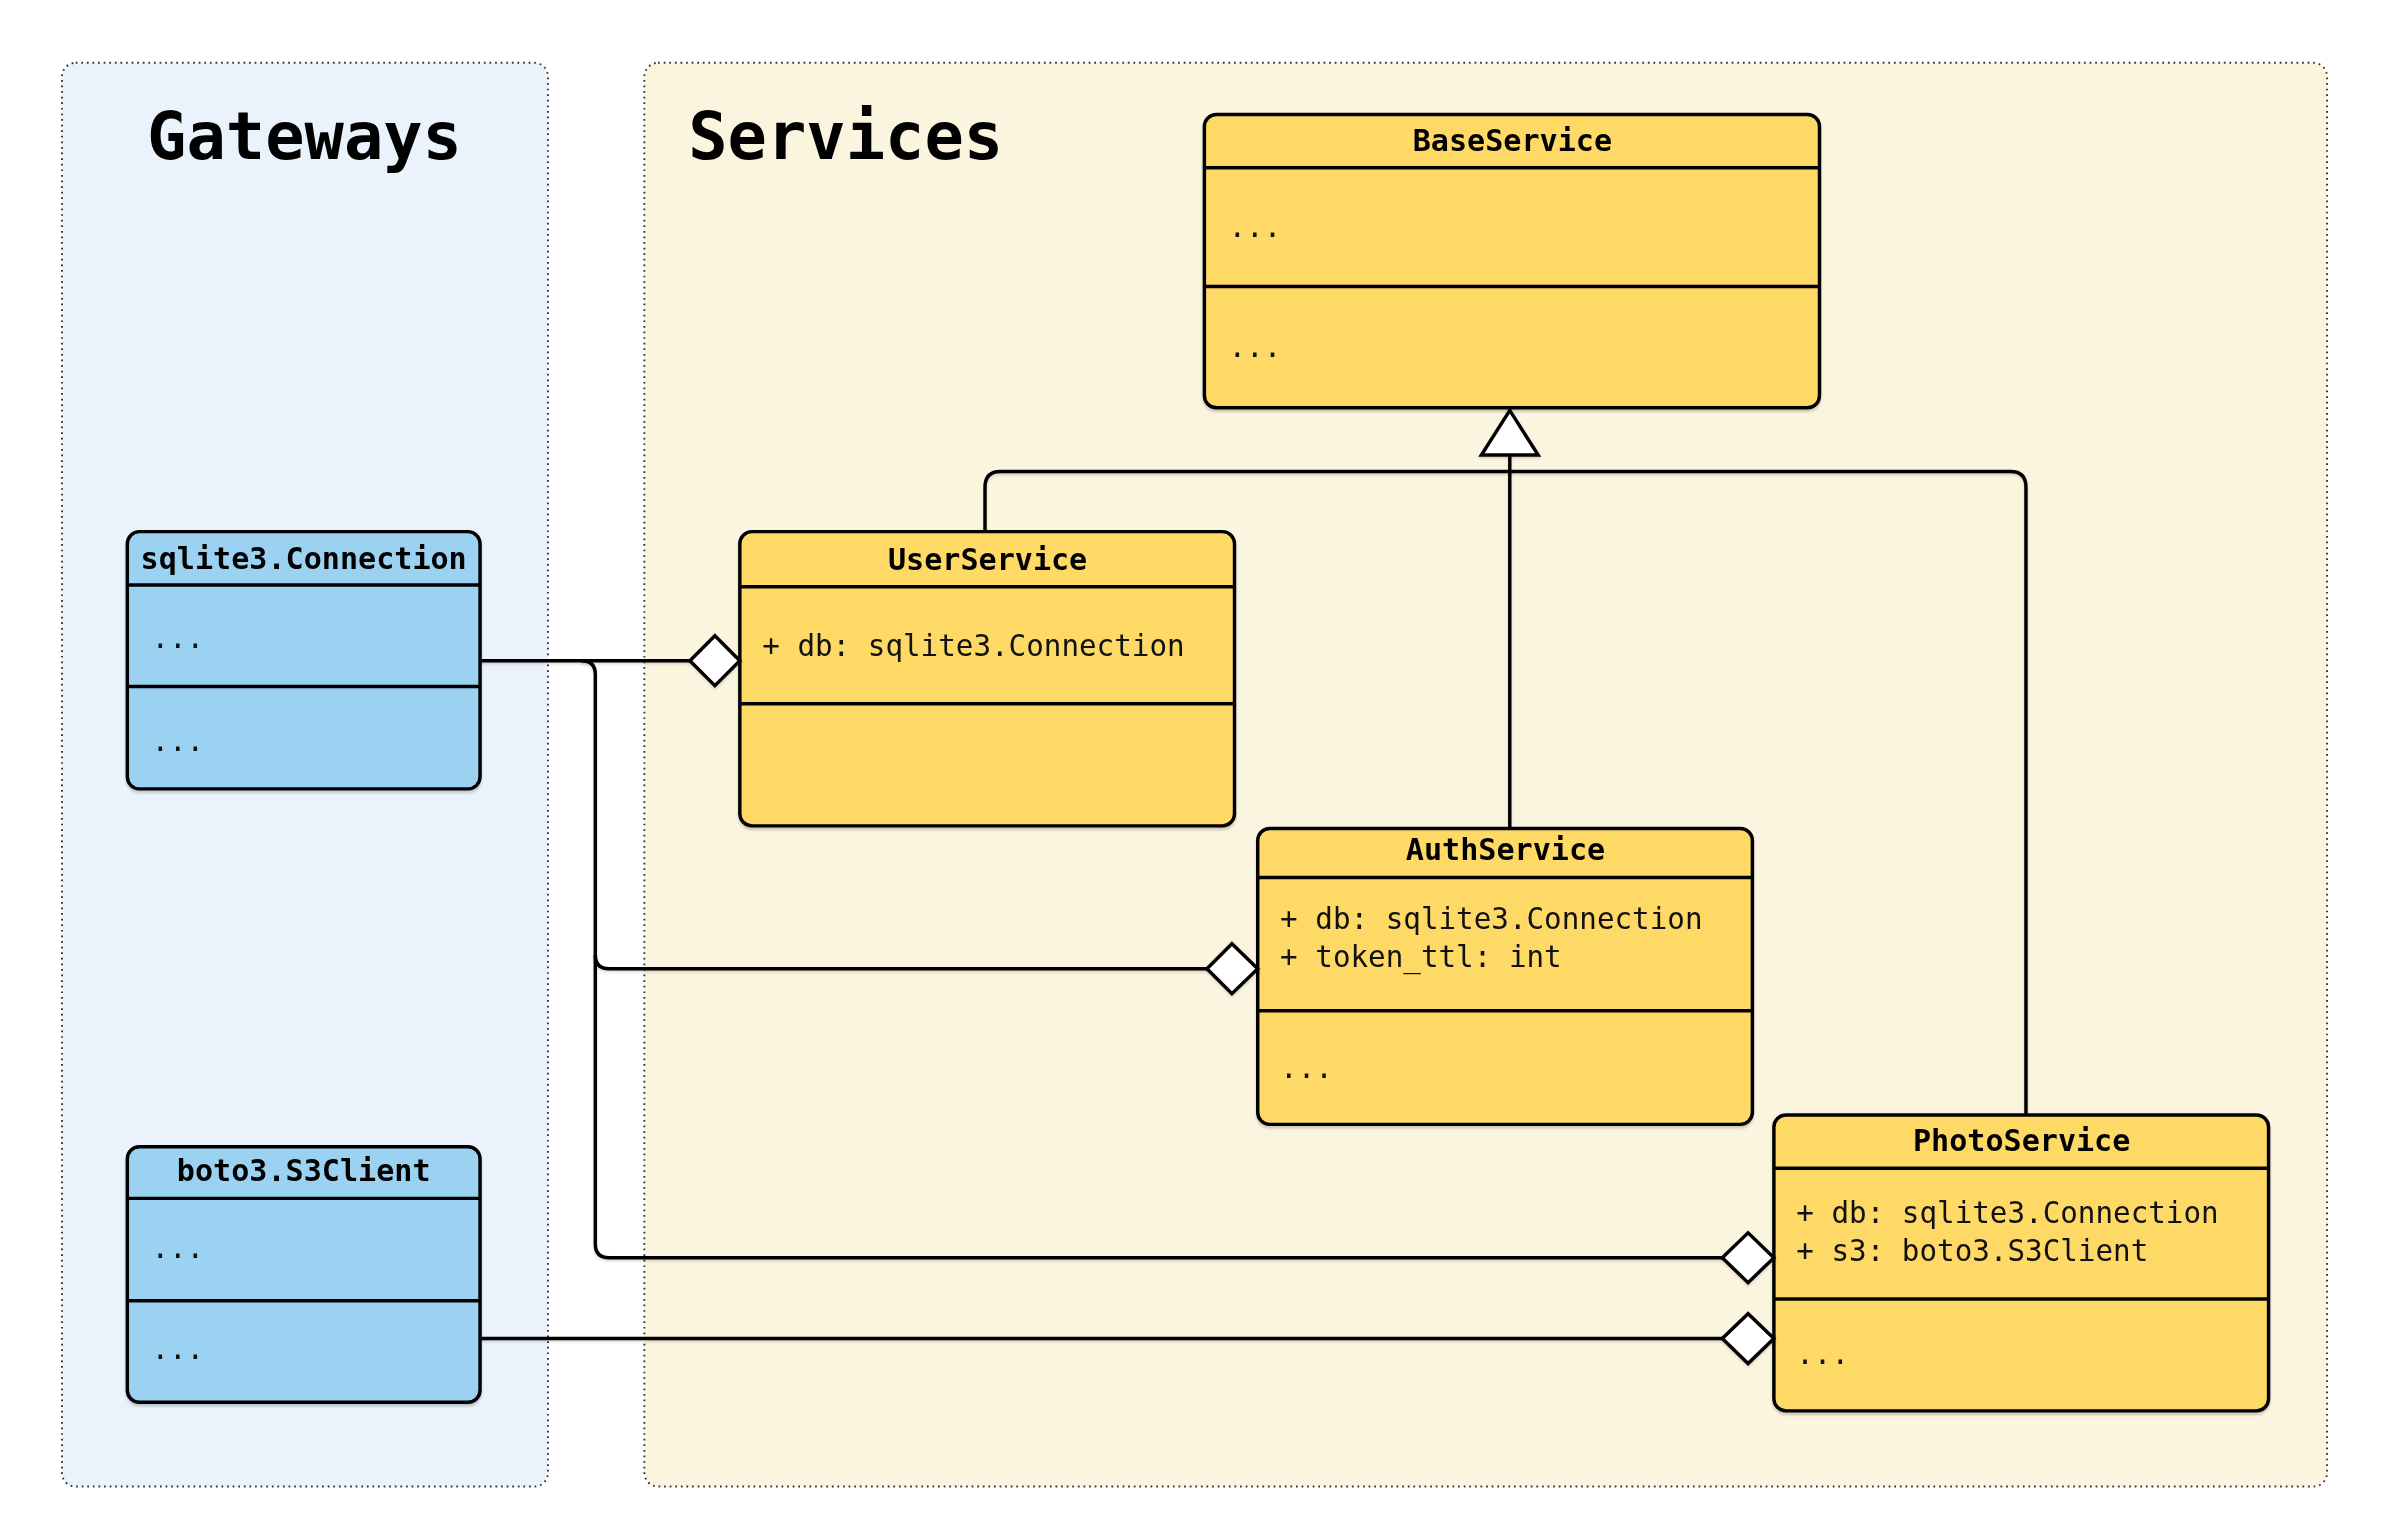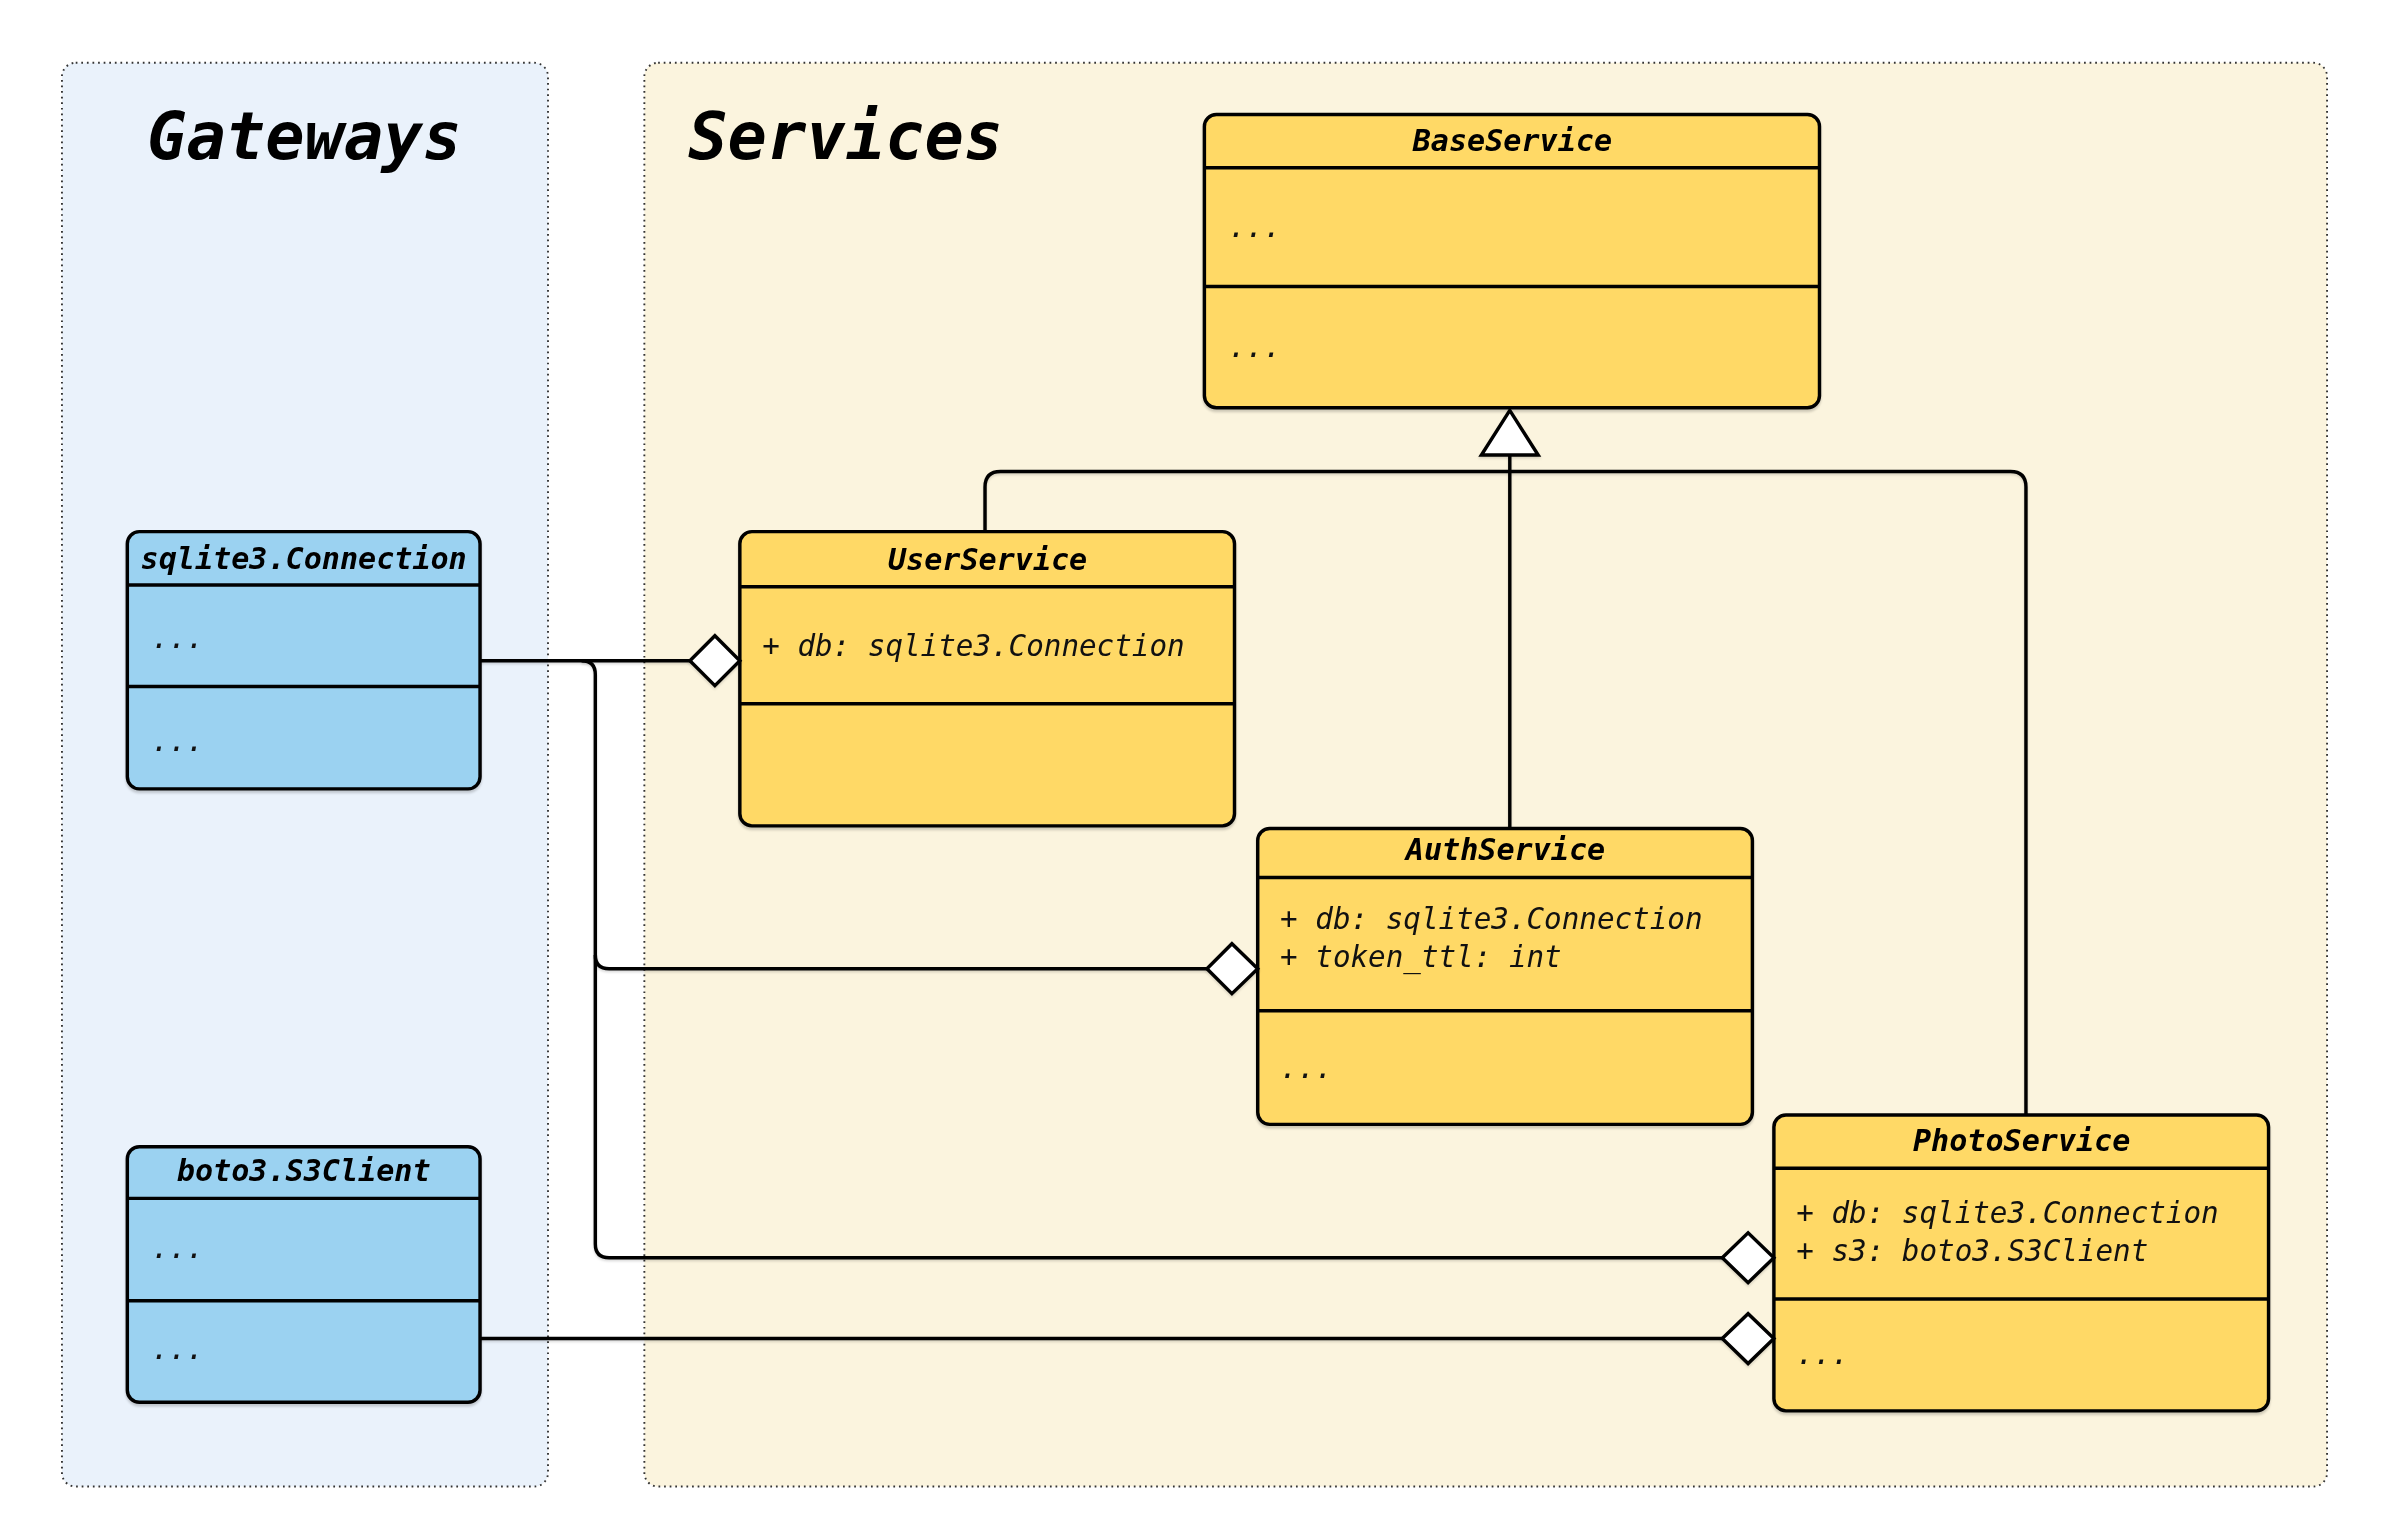--- a/index.html
+++ b/index.html
@@ -4,21 +4,20 @@
 <style>
   html, body {
     margin: 0;
     padding: 0;
     background: #ffffff;
   }
   .diagram-wrap {
     width: 100%;
     max-width: 2389px;
     margin: 0 auto;
-    font-style: italic;
   }
   svg { display: block; width: 100%; height: auto; background: #ffffff; }
 
   .panel-title {
     font-family: "DejaVu Sans Mono", "Liberation Mono", monospace;
     font-size: 76px;
     font-weight: 700;
     fill: #000000;
   }
   .cls-title {

